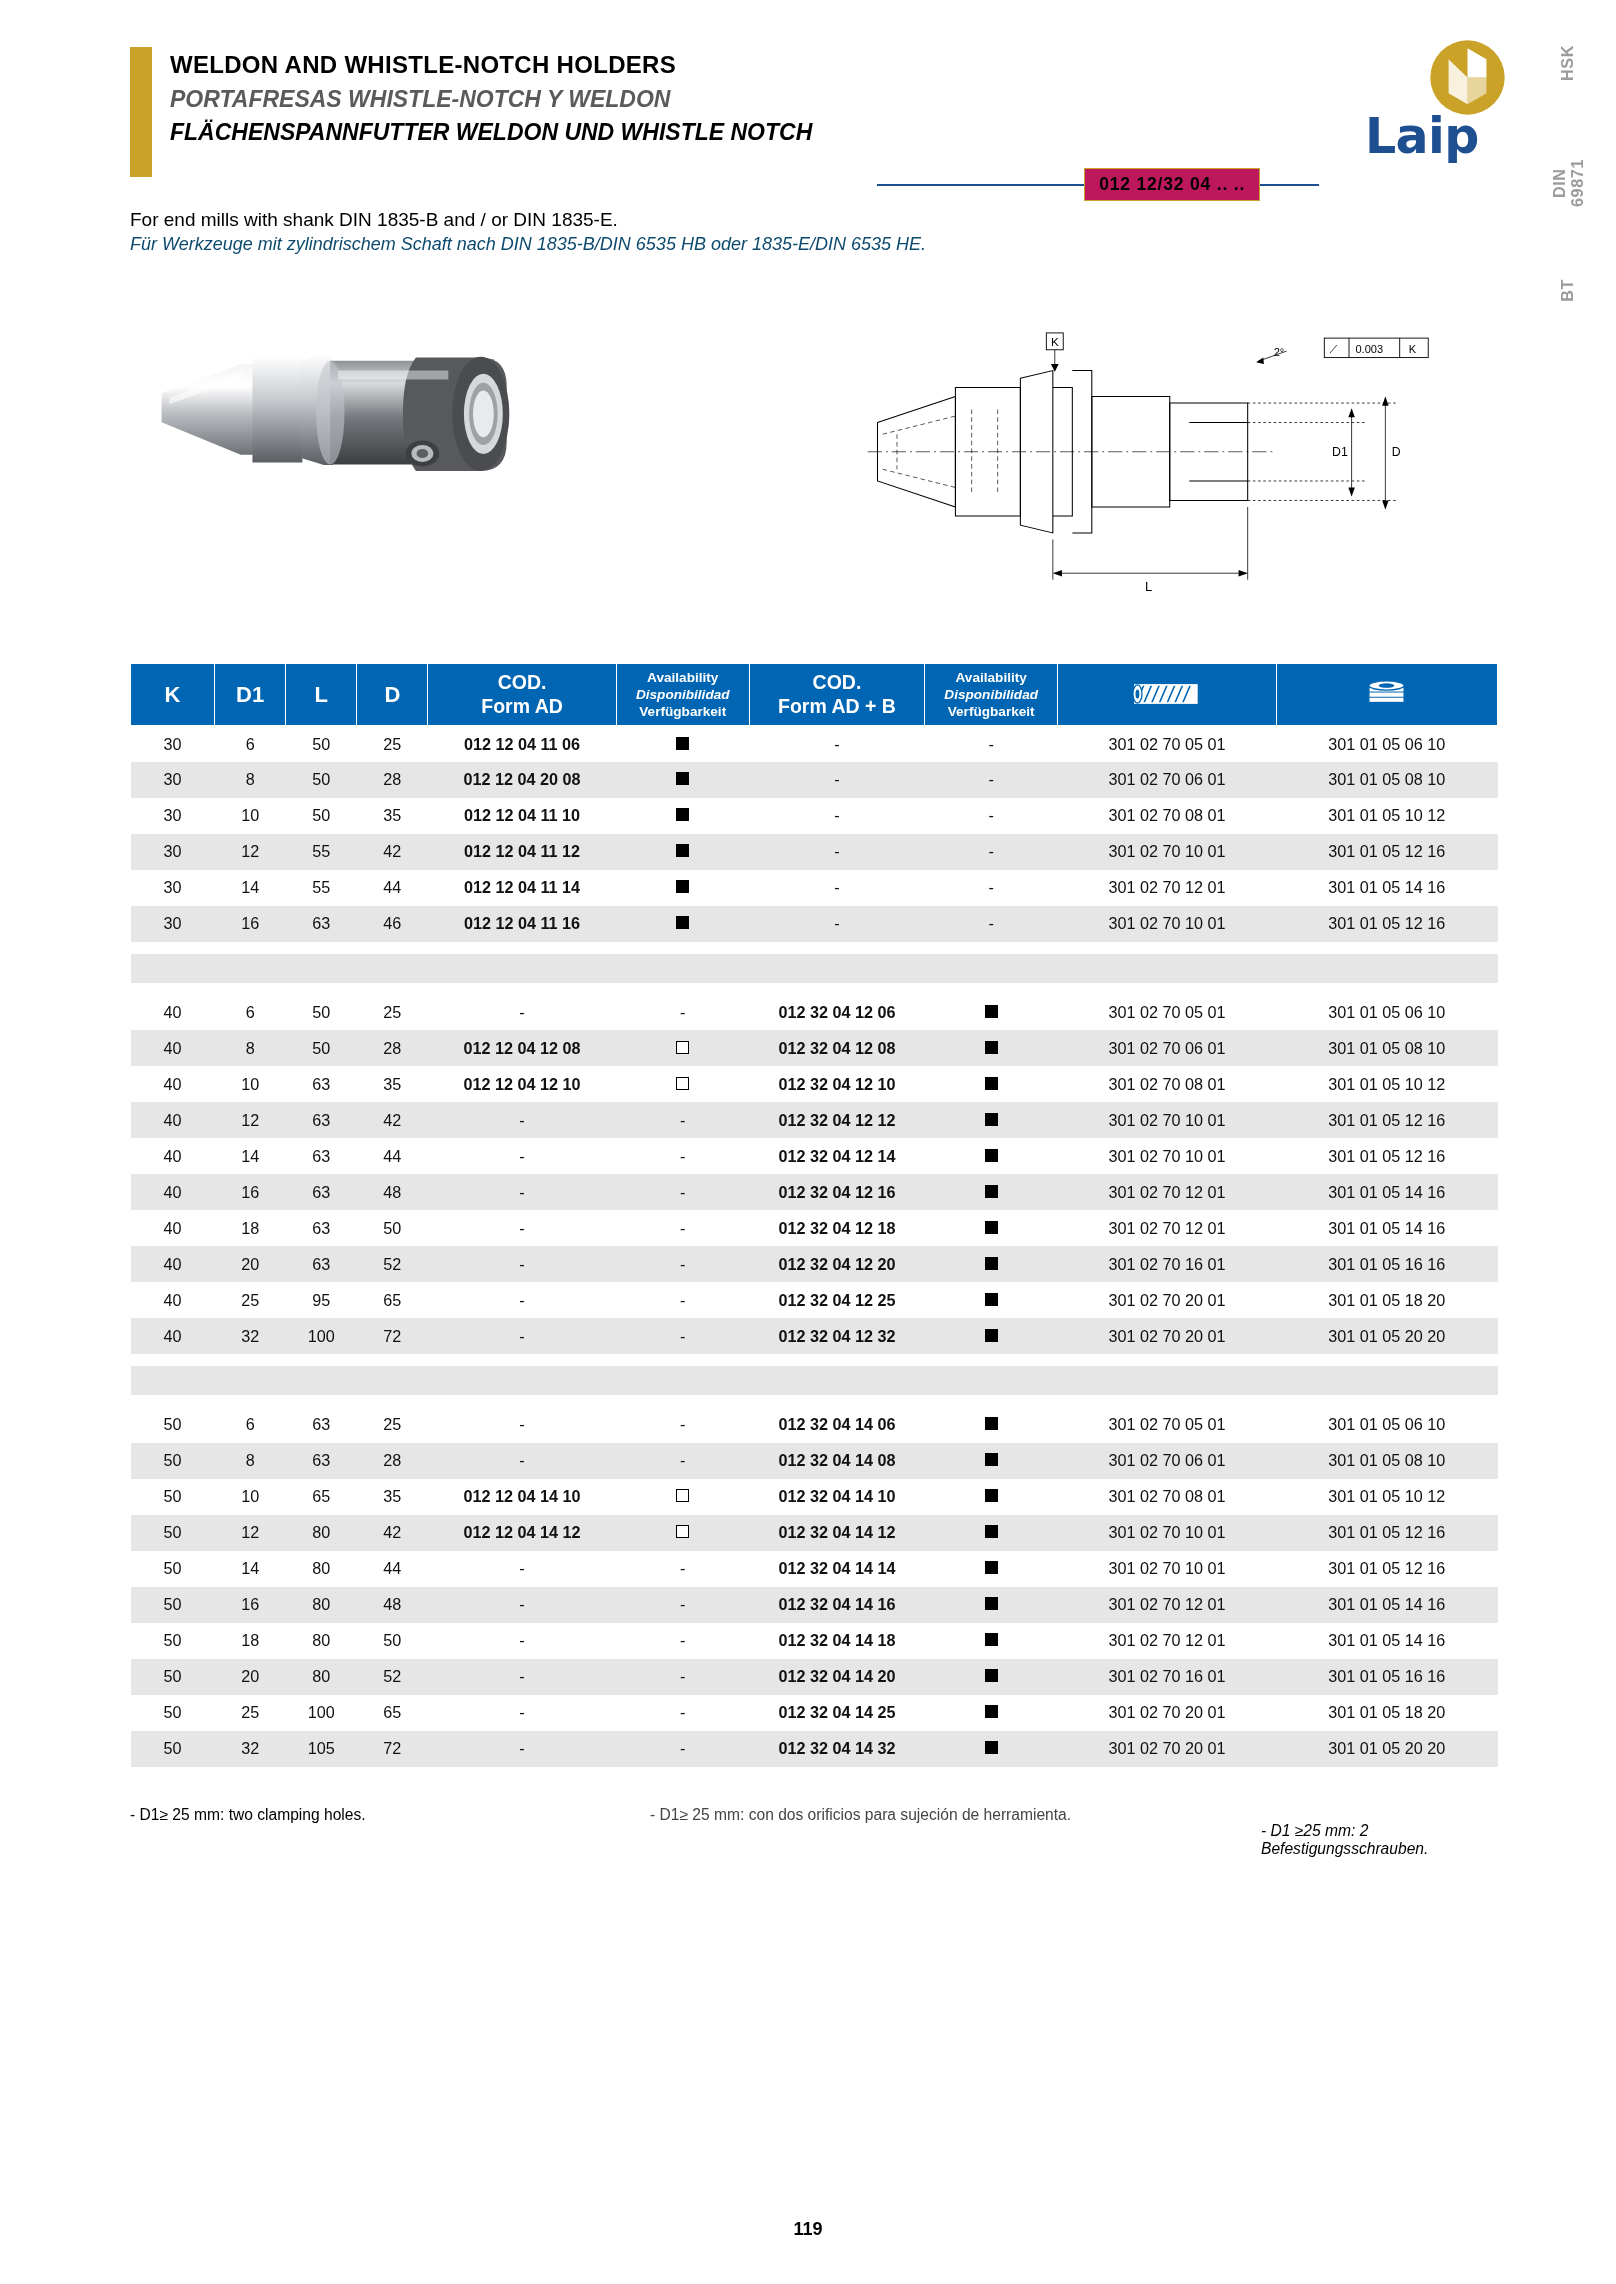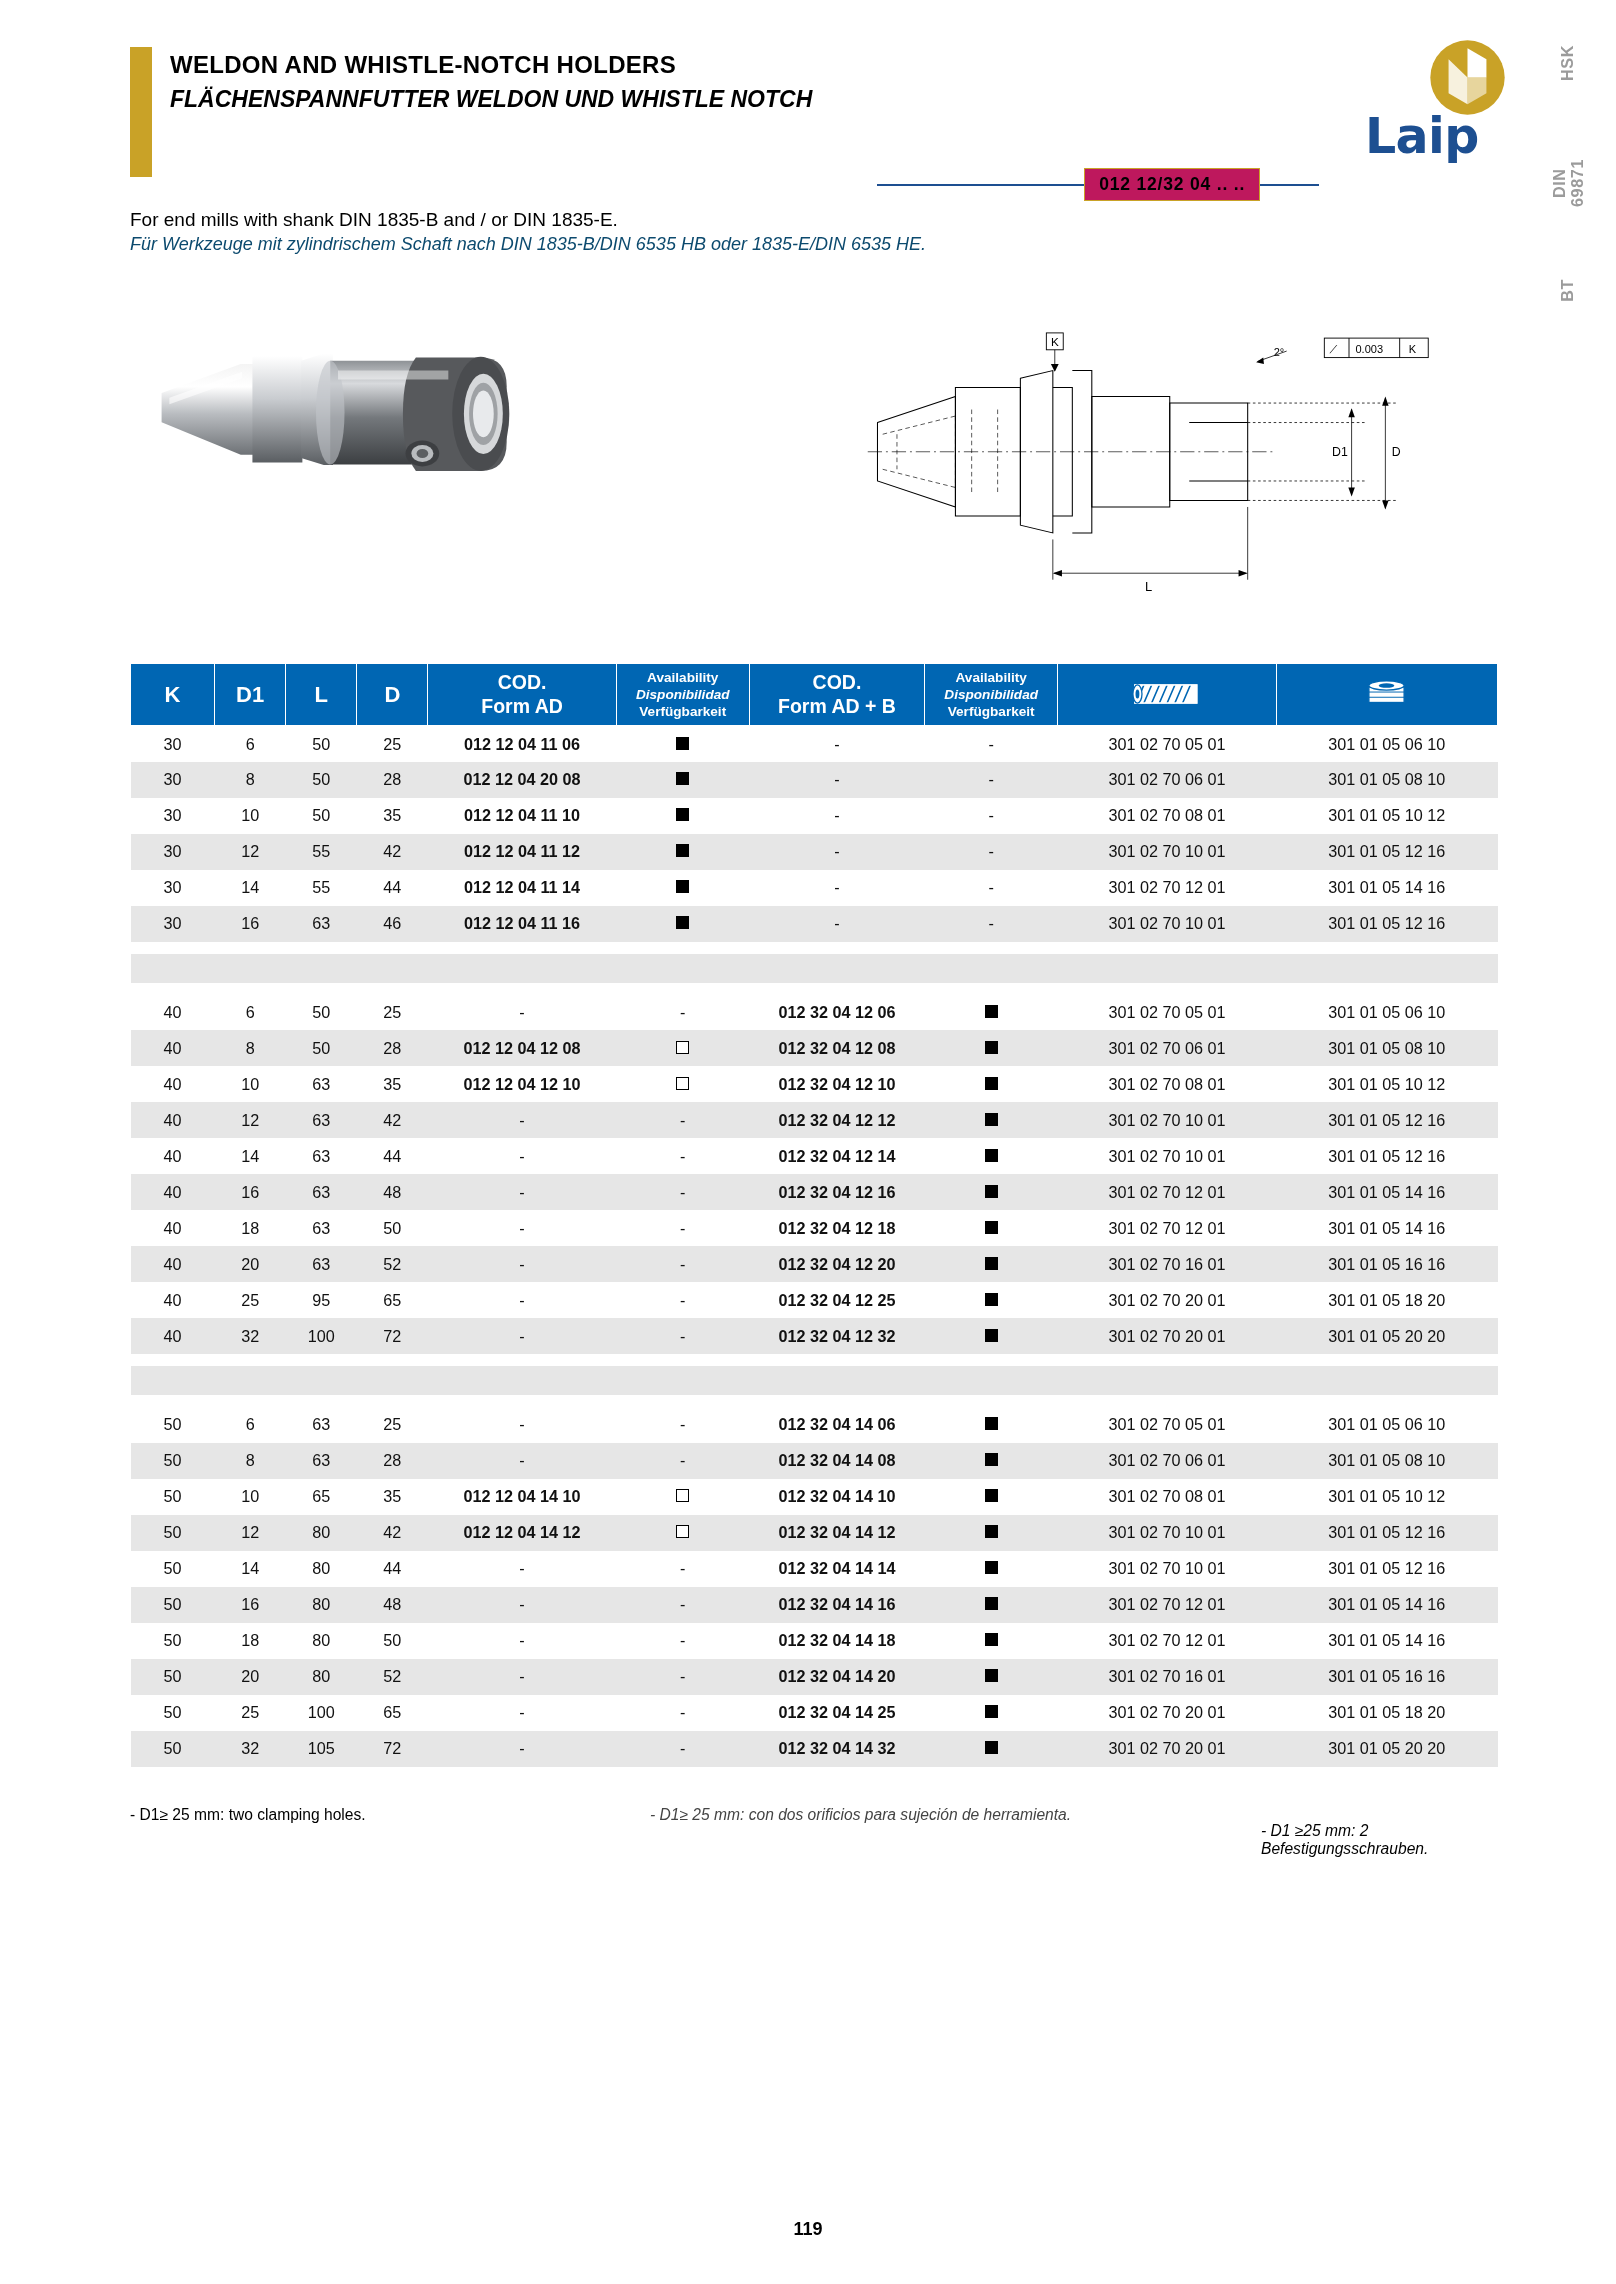--- a/index.html
+++ b/index.html
@@ -190,41 +190,42 @@
   .icon-cell { height: 45px; }
 
   
   .notes {
     position: absolute;
     left: 130px; top: 1806px;
     width: 1368px;
     font-size: 15.6px;
   }
   .notes .n1 { position: absolute; left: 0px; top: 0px; color: #000; }
-  .notes .n2 { position: absolute; left: 520px; top: 0px; color: #444; font-style: italic; }
+  .notes .n2 { position: absolute; left: 520px; top: 0px; color: #444; }
   .notes .n3 { position: absolute; left: 1131px; top: 16px; color: #000; font-style: italic; }
 
   .page-num {
     position: absolute;
     left: 0; top: 2219px;
     width: 1616px;
     text-align: center;
     font-size: 18px;
     font-weight: bold;
     color: #000;
   }
 </style>
 </head>
 <body>
 
 <div class="header">
   <div class="accent-bar"></div>
 
   <div class="title-block">
     <div class="title-en">WELDON AND WHISTLE-NOTCH HOLDERS</div>
+    <div class="title-es">PORTAFRESAS WHISTLE-NOTCH Y WELDON</div>
     <div class="title-de">FLÄCHENSPANNFUTTER WELDON UND WHISTLE NOTCH</div>
   </div>
 
   <div class="code-rule"></div>
   <div class="code-badge">012 12/32 04 .. ..</div>
 
   <div class="logo">
     <div class="logo-mark">
       <svg width="77" height="77" viewBox="0 0 118 118">
         <circle cx="59" cy="59" r="57" fill="#c9a227"></circle>

